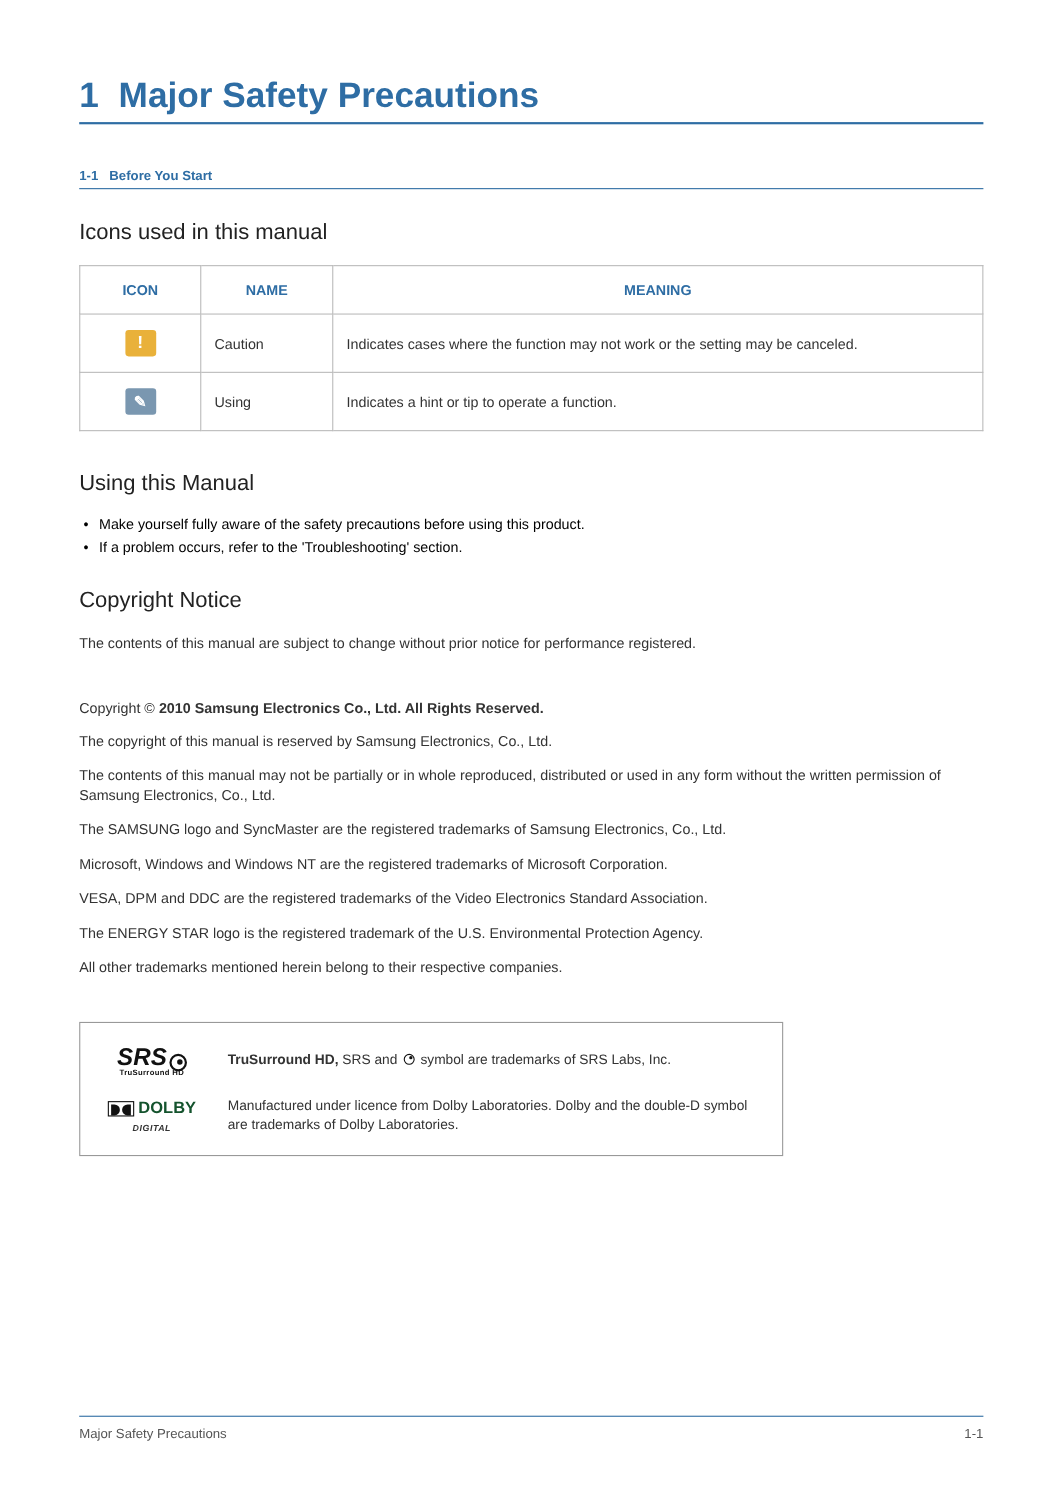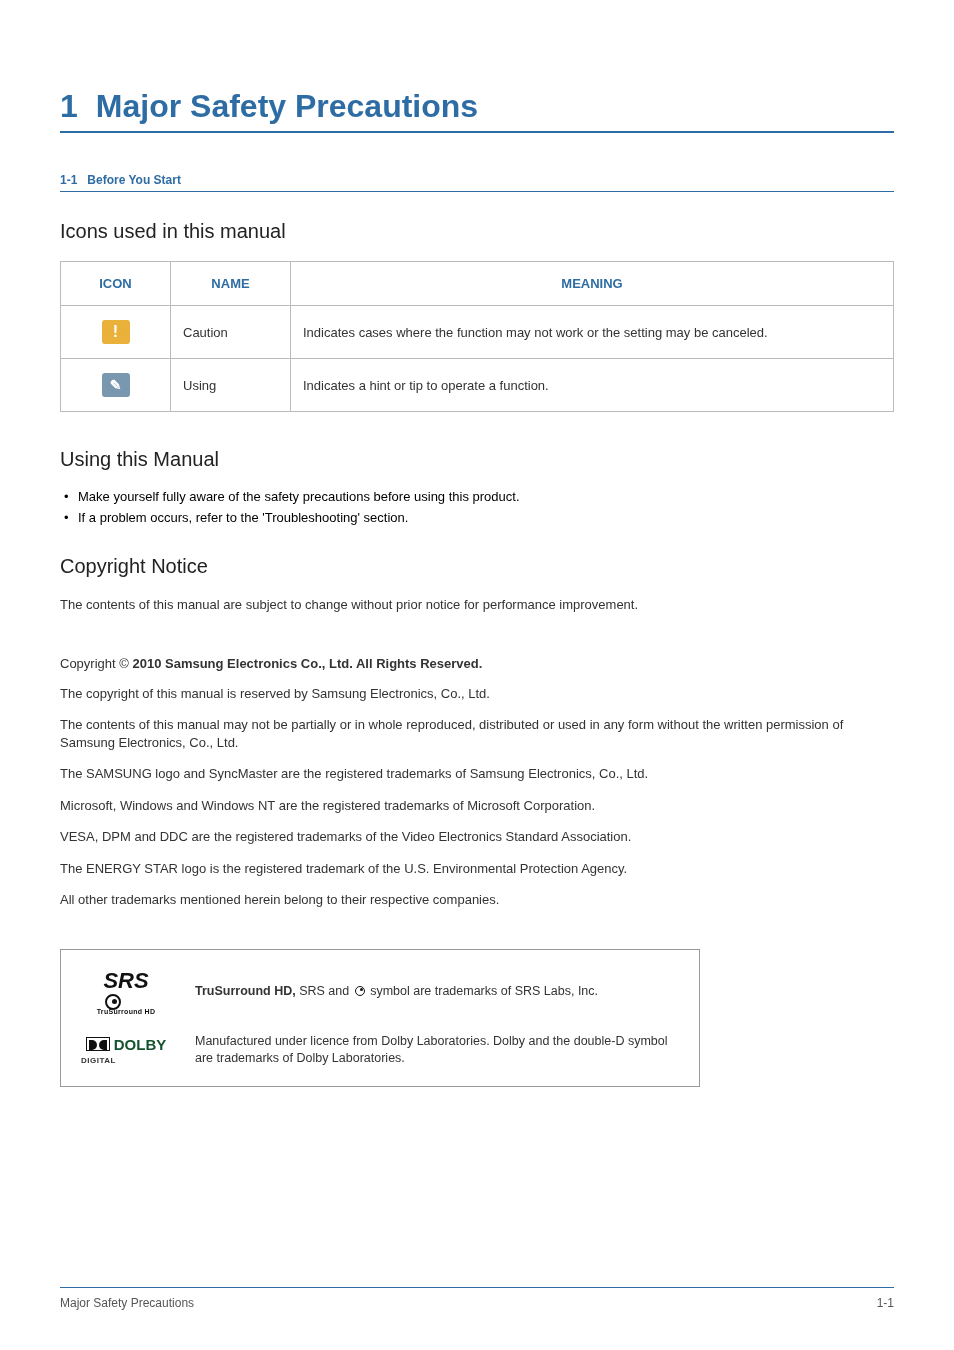--- a/index.html
+++ b/index.html
@@ -1,17 +1,17 @@
 <!DOCTYPE html>
 <html><head>
 <meta charset="utf-8">
 <style>
   * { box-sizing: border-box; margin: 0; padding: 0; }
   html, body { width: 954px; height: 1350px; background: #fff; font-family: Arial, Helvetica, sans-serif; color: #333; }
-  .page { padding: 88px 60px 40px 60px; position: relative; height: 1350px; }
+  .page { padding: 68px 60px 40px 60px; position: relative; height: 1350px; margin-left: 12px; }
   .chapter-title { font-size: 32px; font-weight: bold; color: #2e6da4; border-bottom: 2px solid #2e6da4; padding-bottom: 6px; margin-bottom: 40px; }
   .chapter-title .num { display: inline-block; margin-right: 18px; }
   .section-title { font-size: 12px; font-weight: bold; color: #2e6da4; border-bottom: 1px solid #2e6da4; padding-bottom: 4px; margin-bottom: 28px; }
   .subheading { font-size: 20px; font-weight: normal; color: #222; margin-bottom: 18px; }
   table.icons { width: 100%; border-collapse: collapse; margin-bottom: 36px; }
   table.icons th, table.icons td { border: 1px solid #bbb; padding: 14px 12px; font-size: 13px; text-align: left; vertical-align: middle; }
   table.icons th { color: #2e6da4; font-weight: bold; text-align: center; background: #fff; }
   table.icons td.icon-cell { text-align: center; width: 110px; }
   table.icons td.name-cell { width: 120px; }
   .icon-box { display: inline-block; width: 28px; height: 24px; border-radius: 3px; color: #fff; font-weight: bold; line-height: 24px; text-align: center; font-size: 16px; }
@@ -21,30 +21,30 @@
   ul.bullets li { font-size: 13px; color: #000000; margin-bottom: 6px; position: relative; padding-left: 18px; }
   ul.bullets li::before { content: "•"; position: absolute; left: 4px; top: 0; }
   p.body { font-size: 13px; color: #333; margin-bottom: 14px; line-height: 1.35; }
   .copyright-line { font-size: 13px; margin-bottom: 14px; }
   .copyright-line .bold { font-weight: bold; }
   .logo-box { border: 1px solid #999; width: 640px; padding: 18px 20px; margin-top: 40px; }
   .logo-row { display: flex; align-items: center; gap: 24px; margin-bottom: 18px; }
   .logo-row:last-child { margin-bottom: 0; }
   .logo-cell { width: 90px; flex: 0 0 90px; text-align: center; }
   .logo-text-cell { font-size: 12.5px; line-height: 1.4; }
-  .srs-logo { font-family: Arial, sans-serif; font-weight: bold; font-style: italic; font-size: 22px; color: #111; display: inline-flex; align-items: flex-start; flex-direction: column; }
+  .srs-logo { font-family: Arial, sans-serif; font-weight: bold; font-style: italic; font-size: 22px; color: #111; display: inline-flex; align-items: flex-end; }
   .srs-sub { display:block; font-size: 7px; font-style: normal; font-weight: bold; letter-spacing: 0.3px; color:#111; text-align:center; margin-top:-2px;}
   .srs-circ { display:inline-block; width:16px; height:16px; border:2px solid #111; border-radius:50%; margin-left:2px; position:relative; }
   .srs-circ::after{ content:""; position:absolute; width:5px; height:5px; background:#111; border-radius:50%; top:3px; right:2px;}
   .dolby-logo { font-family: Arial, sans-serif; font-weight: 900; font-size: 15px; color:#14532d; display:inline-flex; align-items:center; gap:4px;}
   .dolby-dd { display:inline-block; width:24px; height:14px; border:1.5px solid #111; position:relative;}
   .dolby-dd::before, .dolby-dd::after{ content:""; position:absolute; width:8px; height:10px; background:#111; top:2px;}
   .dolby-dd::before{ left:2px; border-radius: 0 6px 6px 0;}
   .dolby-dd::after{ right:2px; border-radius: 6px 0 0 6px;}
-  .dolby-sub { display:block; font-size:8px; font-weight:bold; letter-spacing:0.5px; text-align:left; margin-top:1px;}
+  .dolby-sub { display:block; font-size:8px; font-weight:bold; letter-spacing:0.5px; text-align:center; margin-top:1px;font-style:italic;}
   .mini-circ { display:inline-block; width:10px; height:10px; border:1.5px solid #111; border-radius:50%; vertical-align:middle; position:relative; margin:0 2px;}
   .mini-circ::after{content:""; position:absolute; width:3px; height:3px; background:#111; border-radius:50%; top:1px; right:1px;}
   .footer { position: absolute; bottom: 40px; left: 60px; right: 60px; border-top: 1px solid #2e6da4; padding-top: 8px; display: flex; justify-content: space-between; font-size: 12px; color: #555; }
   .gap-lg { height: 28px; }
 </style>
 </head>
 <body>
 
 <div class="page">
 
@@ -80,21 +80,21 @@
     </tbody>
   </table>
 
   <h3 class="subheading">Using this Manual</h3>
   <ul class="bullets">
     <li>Make yourself fully aware of the safety precautions before using this product.</li>
     <li>If a problem occurs, refer to the 'Troubleshooting' section.</li>
   </ul>
 
   <h3 class="subheading">Copyright Notice</h3>
-  <p class="body">The contents of this manual are subject to change without prior notice for performance improvement.</p>
+  <p class="body">The contents of this manual are subject to change without prior notice for performance registered.</p>
 
   <div class="gap-lg"></div>
 
   <p class="copyright-line">
     <span>Copyright © </span><span class="bold">2010 Samsung Electronics Co., Ltd. All Rights Reserved.</span>
   </p>
 
   <p class="body">The copyright of this manual is reserved by Samsung Electronics, Co., Ltd.</p>
   <p class="body">The contents of this manual may not be partially or in whole reproduced, distributed or used in any form without the written permission of Samsung Electronics, Co., Ltd.</p>
   <p class="body">The SAMSUNG logo and SyncMaster are the registered trademarks of Samsung Electronics, Co., Ltd.</p>

